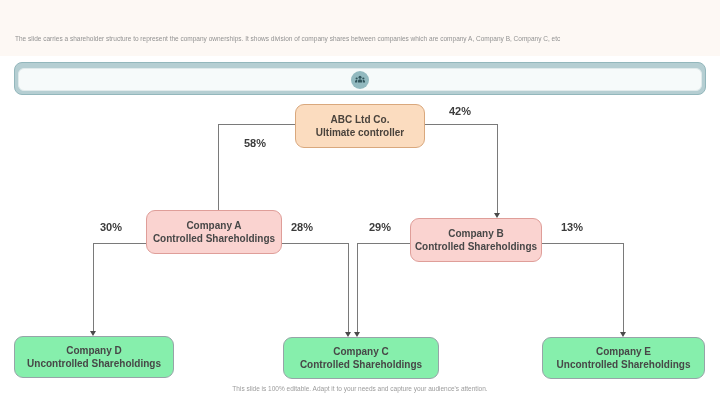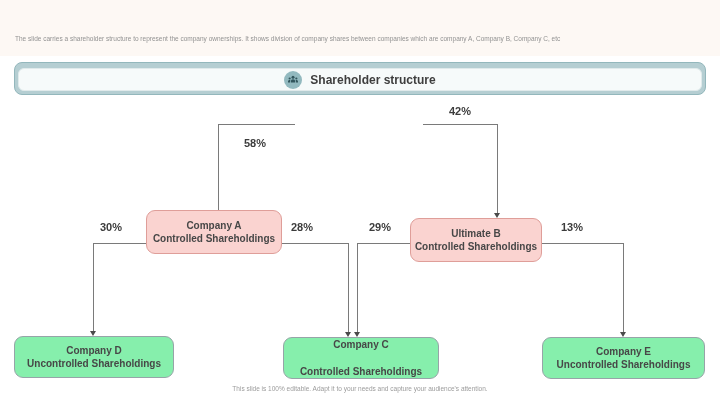--- a/index.html
+++ b/index.html
@@ -42,21 +42,20 @@
           <g fill="#31555c">
             <circle cx="12" cy="6.5" r="3"></circle>
             <path d="M12 10.5c-2.6 0-4.2 1.6-4.2 4.2V17h8.4v-2.3c0-2.6-1.6-4.2-4.2-4.2z"></path>
             <circle cx="5.3" cy="9" r="2.2"></circle>
             <path d="M5.3 12c-2 0-3.3 1.3-3.3 3.3V17h4.2v-2.3c0-1 .3-1.9.8-2.5-.5-.1-1.1-.2-1.7-.2z"></path>
             <circle cx="18.7" cy="9" r="2.2"></circle>
             <path d="M18.7 12c2 0 3.3 1.3 3.3 3.3V17h-4.2v-2.3c0-1-.3-1.9-.8-2.5.5-.1 1.1-.2 1.7-.2z"></path>
           </g>
         </svg>
       </span>
-      <span class="banner-label">Shareholder structure</span>
     </div>
   </div>
 
   <div class="hline" style="left:218px;top:124px;width:77px;"></div>
   <div class="vline" style="left:218px;top:124px;height:89px;"></div>
   <div class="arrow-down" style="left:215px;top:213px;"></div>
 
   <div class="hline" style="left:423px;top:124px;width:74px;"></div>
   <div class="vline" style="left:497px;top:124px;height:89px;"></div>
   <div class="arrow-down" style="left:494px;top:213px;"></div>
@@ -77,37 +76,41 @@
   <div class="vline" style="left:623px;top:243px;height:89px;"></div>
   <div class="arrow-down" style="left:620px;top:332px;"></div>
 
   <div class="pct" style="left:255px;top:105px;margin-top:32px;">58%</div>
   <div class="pct" style="left:460px;top:105px;">42%</div>
   <div class="pct" style="left:111px;top:221px;">30%</div>
   <div class="pct" style="left:302px;top:221px;">28%</div>
   <div class="pct" style="left:380px;top:221px;">29%</div>
   <div class="pct" style="left:572px;top:221px;">13%</div>
 
+  <div class="node peach" style="left:295px;top:104px;width:128px;height:42px;">
+    <span>ABC Ltd Co.</span>
+    <span>Ultimate controller</span>
+  </div>
 
   <div class="node pink" style="left:146px;top:210px;width:134px;height:42px;">
     <span>Company A</span>
     <span>Controlled Shareholdings</span>
   </div>
 
   <div class="node pink" style="left:410px;top:218px;width:130px;height:42px;">
-    <span>Ultimate B</span>
+    <span>Company B</span>
     <span>Controlled Shareholdings</span>
   </div>
 
   <div class="node gray" style="left:14px;top:336px;width:158px;height:40px;">
     <span>Company D</span>
     <span>Uncontrolled Shareholdings</span>
   </div>
 
-  <div class="node gray" style="left:283px;top:337px;width:154px;height:40px;justify-content:space-between;">
+  <div class="node gray" style="left:283px;top:337px;width:154px;height:40px;">
     <span>Company C</span>
     <span>Controlled Shareholdings</span>
   </div>
 
   <div class="node gray" style="left:542px;top:337px;width:161px;height:40px;">
     <span>Company E</span>
     <span>Uncontrolled Shareholdings</span>
   </div>
 
   <div class="footer">This slide is 100% editable. Adapt it to your needs and capture your audience's attention.</div>

